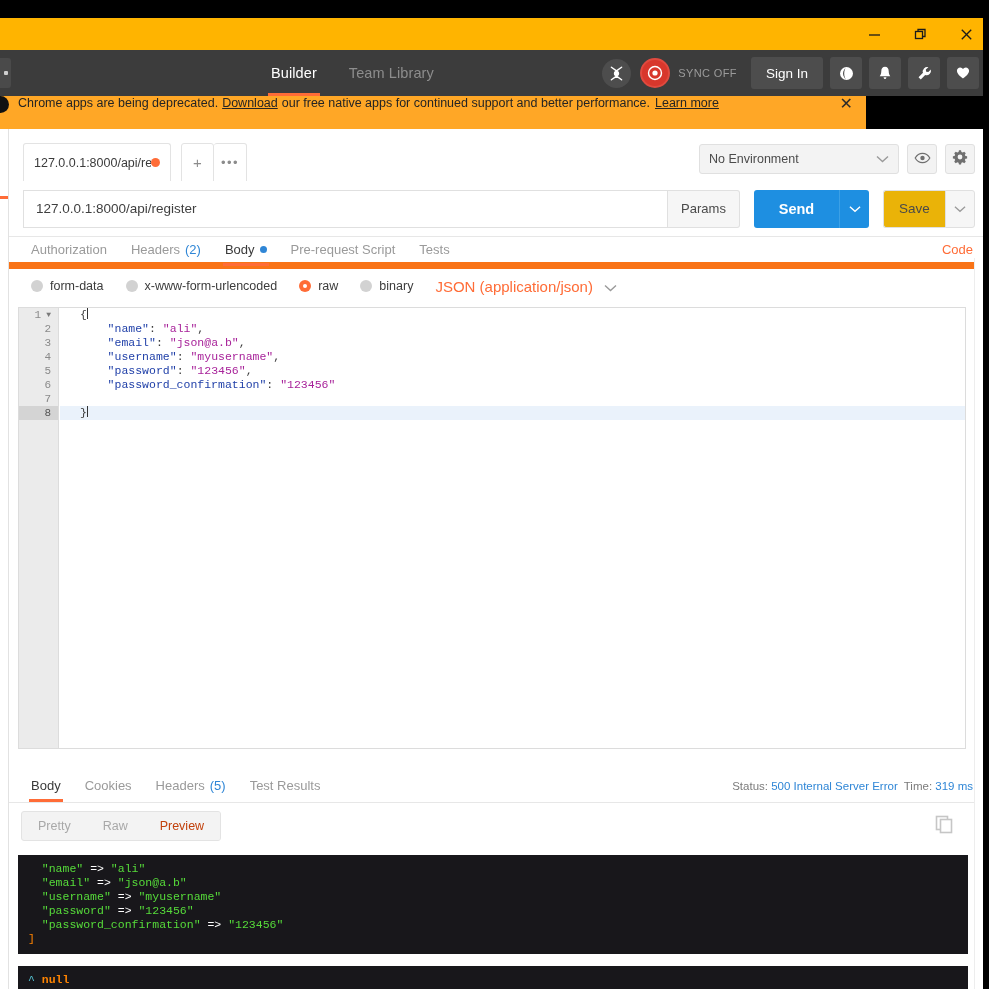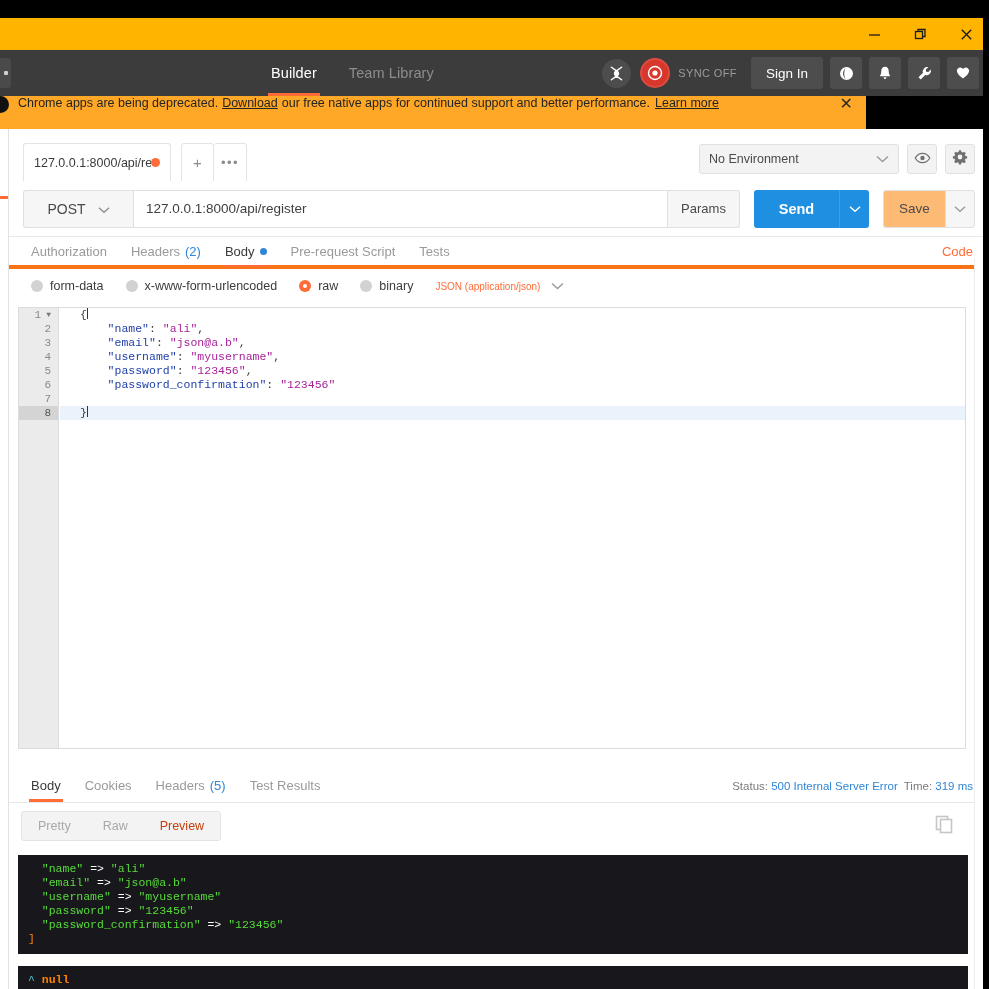--- a/index.html
+++ b/index.html
@@ -162,36 +162,36 @@
     height:38px; width:85px; background:#1e8fe1; color:#fff; font-size:14.5px; font-weight:bold;
     display:flex; align-items:center; justify-content:center;
     border-radius:3px 0 0 3px; margin-left:14px;
   }
   .send-caret {
     height:38px; width:30px; background:#1e8fe1; color:#fff;
     display:flex; align-items:center; justify-content:center; border-radius:0 3px 3px 0;
     border-left:1px solid #3ba0e6; box-sizing:border-box;
   }
   .save-btn {
-    height:38px; width:62px; background:#fdba74; border:1px solid #e0e0e0;
+    height:38px; width:62px; background:#eab308; border:1px solid #e0e0e0;
     border-right:none; border-radius:3px 0 0 3px; box-sizing:border-box;
     display:flex; align-items:center; justify-content:center;
     font-size:13.5px; color:#4a4a4a; margin-left:14px;
   }
   .save-caret {
     height:38px; width:30px; background:#f6f6f6; border:1px solid #e0e0e0;
     border-radius:0 3px 3px 0; box-sizing:border-box;
     display:flex; align-items:center; justify-content:center; color:#9a9a9a;
   }
 
   
   .req-tabs {
     position:absolute; left:9px; top:108px; right:0; height:32px;
     display:flex; align-items:center; padding-left:10px; box-sizing:border-box;
-    border-bottom:4px solid #f97316; background:#fff;
+    border-bottom:7px solid #f97316; background:#fff;
   }
   .rt {
     font-size:13px; color:#9a9a9a; padding:0 12px; height:32px;
     display:flex; align-items:center; position:relative; gap:5px;
   }
   .rt.active { color:#3a3a3a; }
   .rt.active::after {
     content:""; position:absolute; left:10px; right:10px; bottom:0; height:2.5px; background:#ff6c37;
   }
   .rt-count { color:#2f86d6; }
@@ -206,21 +206,21 @@
     display:flex; align-items:center; padding-left:22px; box-sizing:border-box;
     background:#fff; gap:0;
   }
   .radio-item { display:flex; align-items:center; gap:7px; margin-right:22px; font-size:12.5px; color:#3c3c3c; }
   .radio {
     width:12px; height:12px; border-radius:50%; background:#d2d2d2;
     display:flex; align-items:center; justify-content:center; box-sizing:border-box;
   }
   .radio.on { background:#ff6c37; }
   .radio.on::after { content:""; width:4px; height:4px; border-radius:50%; background:#fff; }
-  .ctype { font-size:10px; color:#ff6c37; display:flex; align-items:center; gap:11px; }
+  .ctype { font-size:15px; color:#ff6c37; display:flex; align-items:center; gap:11px; }
 
   
   .editor {
     position:absolute; left:18px; top:178px; width:948px; height:442px;
     border:1px solid #dcdcdc; background:#fff; box-sizing:border-box; overflow:hidden;
   }
   .gutter {
     position:absolute; left:0; top:0; width:40px; height:100%;
     background:#ebebeb; border-right:1px solid #dcdcdc; box-sizing:border-box;
   }
@@ -430,28 +430,20 @@
             <svg width="16" height="16" viewBox="0 0 20 20">
               <path d="M10 1.6 l1.3 0 l0.5 2.1 l1.6 0.7 l1.9 -1.1 l1.9 1.9 l-1.1 1.9 l0.7 1.6 l2.1 0.5 l0 2.6 l-2.1 0.5 l-0.7 1.6 l1.1 1.9 l-1.9 1.9 l-1.9 -1.1 l-1.6 0.7 l-0.5 2.1 l-2.6 0 l-0.5 -2.1 l-1.6 -0.7 l-1.9 1.1 l-1.9 -1.9 l1.1 -1.9 l-0.7 -1.6 l-2.1 -0.5 l0 -2.6 l2.1 -0.5 l0.7 -1.6 l-1.1 -1.9 l1.9 -1.9 l1.9 1.1 l1.6 -0.7 l0.5 -2.1 Z" fill="#6f6f6f"></path>
               <circle cx="10" cy="10" r="3" fill="#f3f3f3"></circle>
             </svg>
           </span>
         </div>
       </div>
     </div>
 
     <div class="urlrow">
-      <div class="method-box">
-        <span>POST</span>
-        <span>
-          <svg width="12" height="8" viewBox="0 0 13 8">
-              <path d="M1 1.5 L6.5 6.5 L12 1.5" fill="none" stroke="#8d8d8d" stroke-width="1.4"></path>
-            </svg>
-        </span>
-      </div>
       <div class="url-box">
         <span>127.0.0.1:8000/api/register</span>
       </div>
       <div class="params-btn">
         <span>Params</span>
       </div>
       <div class="send-btn">
         <span>Send</span>
       </div>
       <div class="send-caret">

